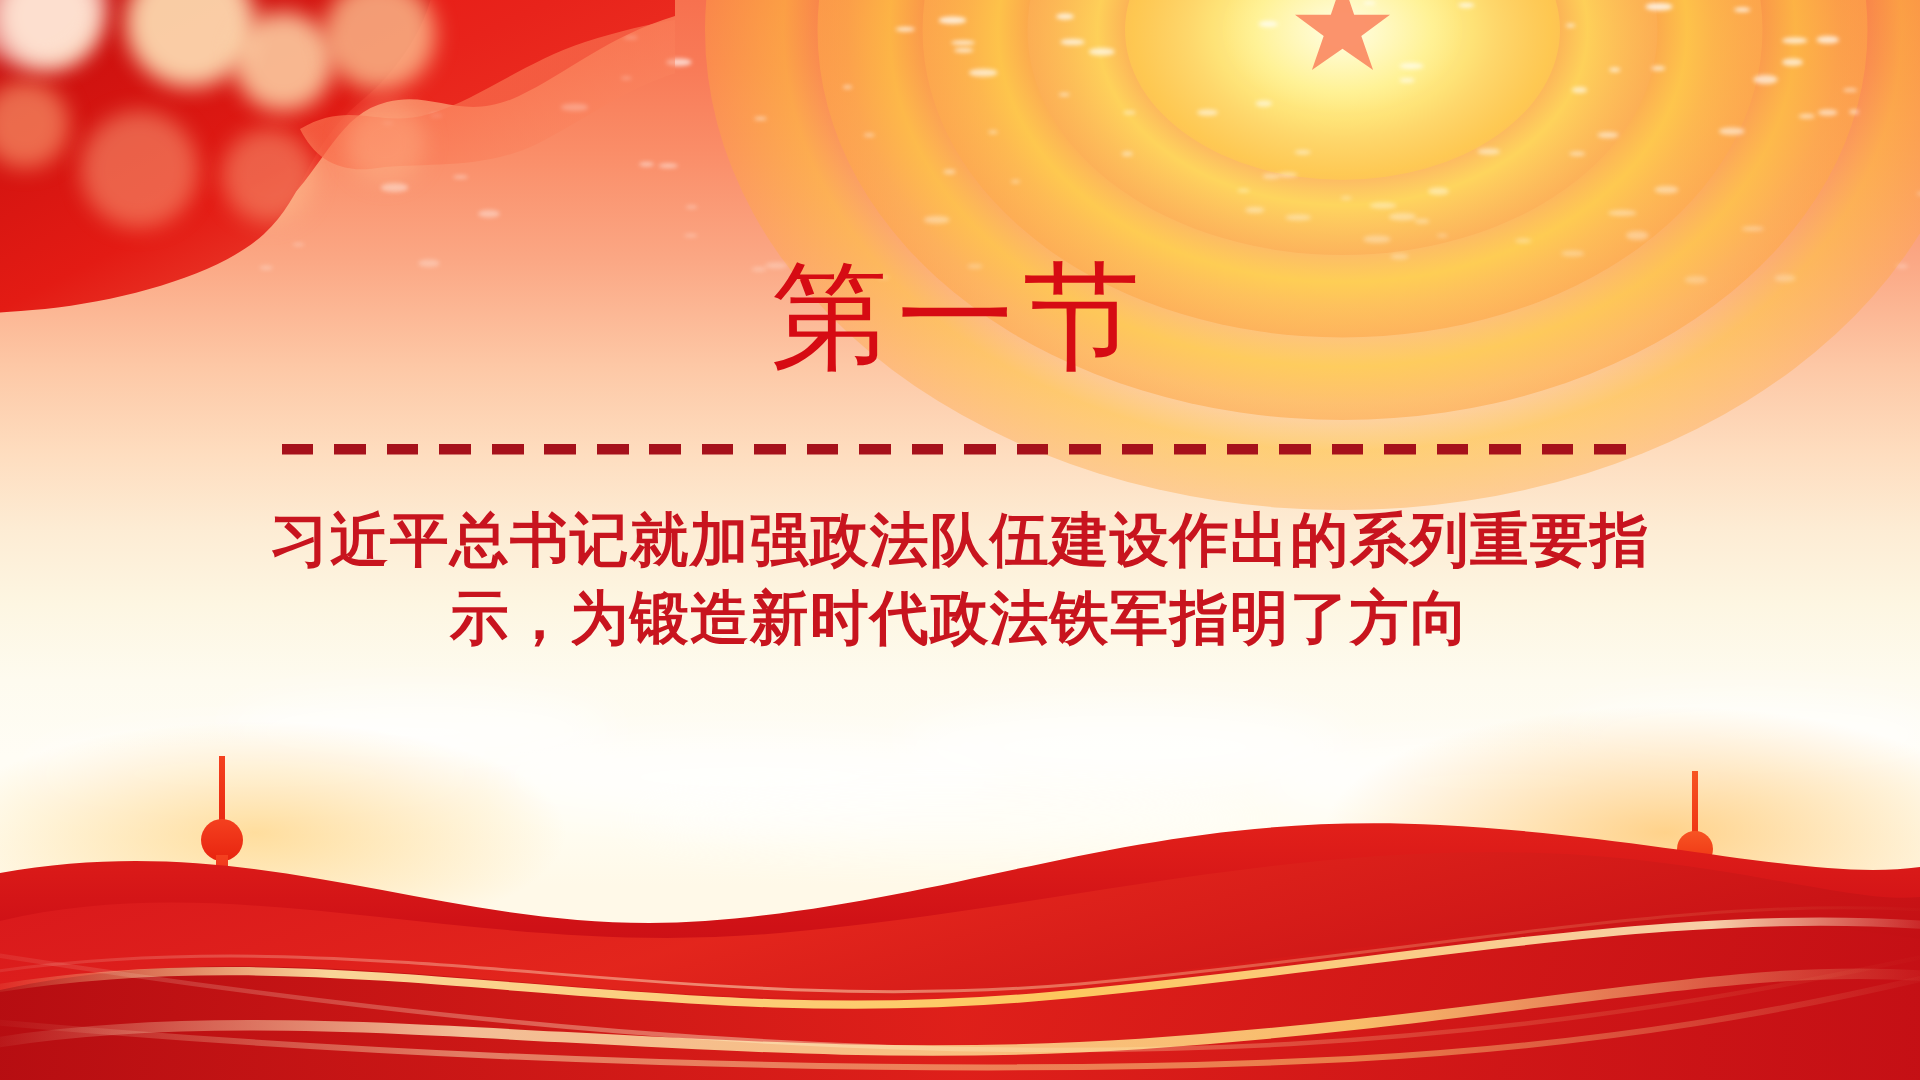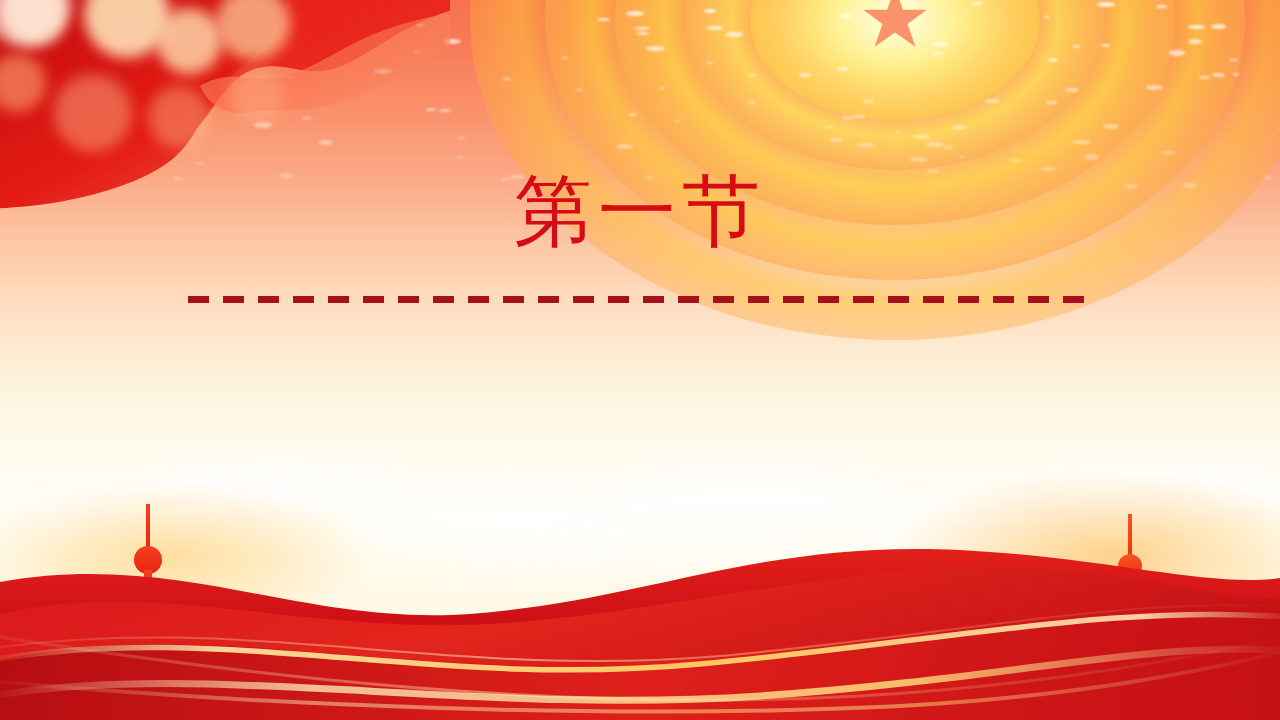--- a/index.html
+++ b/index.html
@@ -442,15 +442,19 @@
       <path d="M-20,104 C260,148 560,182 860,166 C1060,154 1200,126 1300,104" stroke="url(#gold3)" stroke-width="3" fill="none" opacity="0.6"></path>
       <path d="M-20,150 C260,176 620,190 900,176 C1080,166 1200,142 1300,118" stroke="url(#gold2)" stroke-width="4" fill="none" opacity="0.55"></path>
     </g>
   </svg>
 
   <div class="content">
     <div class="slide-title">第一节</div>
 
     <div class="divider"></div>
 
+    <div class="subtitle">
+      <span class="ln">习近平总书记就加强政法队伍建设作出的系列重要指</span>
+      <span class="ln">示，为锻造新时代政法铁军指明了方向</span>
+    </div>
   </div>
 
 </div>
 
 </body></html>

